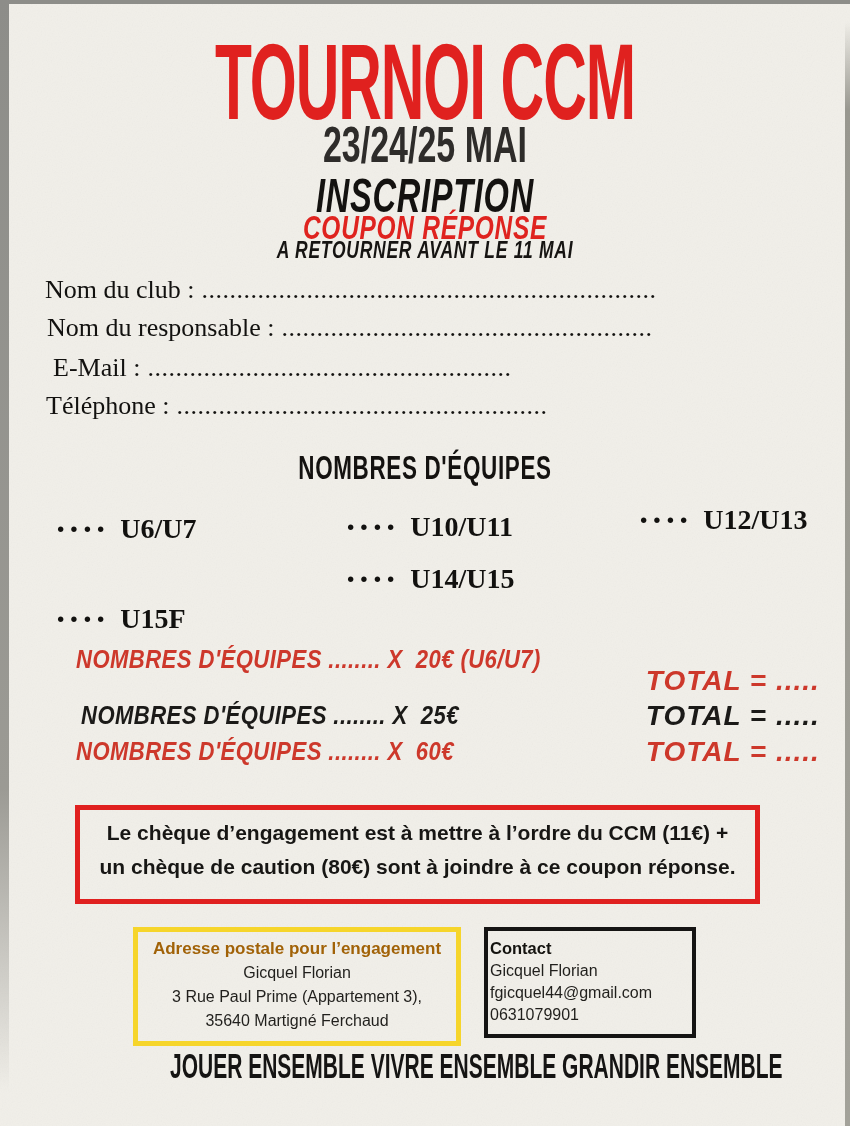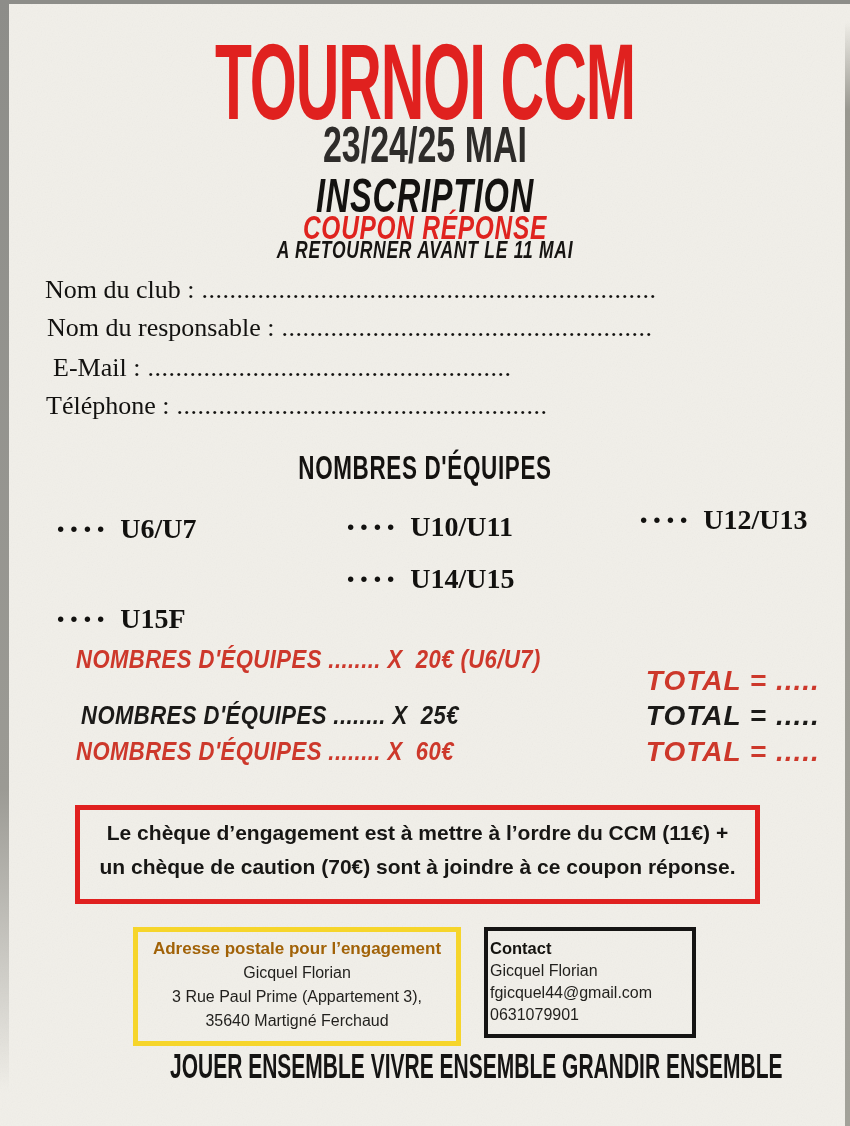--- a/index.html
+++ b/index.html
@@ -139,21 +139,21 @@
   </div>
   <div class="price-row c-red" style="left:58px; top:722px;">
     <span>NOMBRES D'ÉQUIPES ........ X  60€</span>
   </div>
   <div class="price-total c-red" style="left:628px; top:722px;">
     <span>TOTAL = .....</span>
   </div>
 
   <div class="notice-box">
     <div class="line">Le chèque d’engagement est à mettre à l’ordre du CCM (11€) +</div>
-    <div class="line">un chèque de caution (70€) sont à joindre à ce coupon réponse.</div>
+    <div class="line">un chèque de caution (80€) sont à joindre à ce coupon réponse.</div>
   </div>
 
   <div class="address-box">
     <div class="box-title">Adresse postale pour l’engagement</div>
     <div class="box-line">Gicquel Florian</div>
     <div class="box-line">3 Rue Paul Prime (Appartement 3),</div>
     <div class="box-line">35640 Martigné Ferchaud</div>
   </div>
 
   <div class="contact-box">

